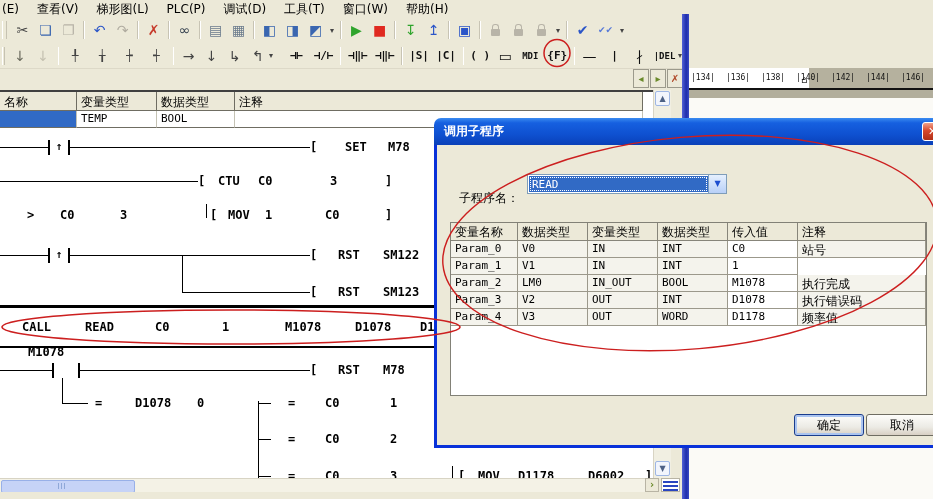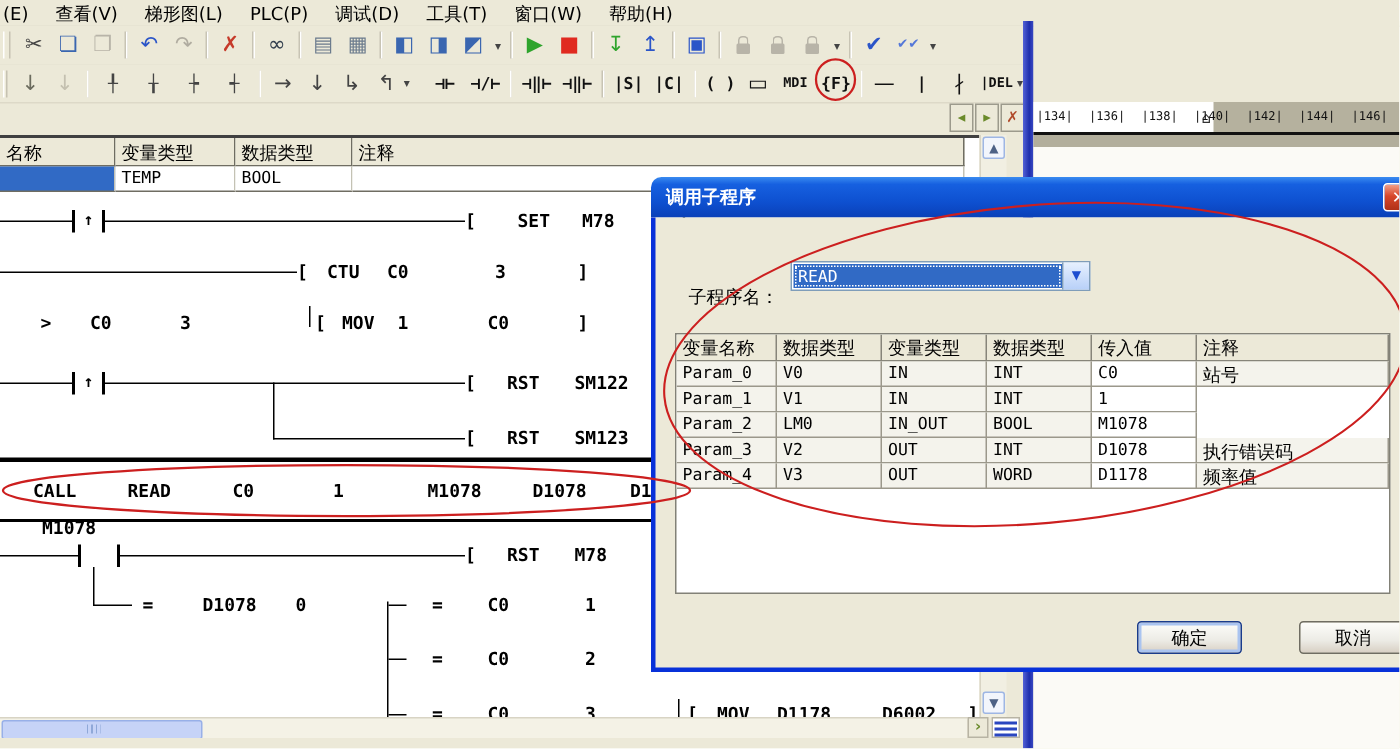--- a/index.html
+++ b/index.html
@@ -93,21 +93,21 @@
   .drow.head{height:18px;justify-content:flex-end;}
   .dcell{box-sizing:border-box;border-right:1px solid #9B988B;border-bottom:1px solid #9B988B;
       padding:1px 0 0 4px;overflow:hidden;white-space:nowrap;background:#F4F3EC;
       font-family:"DejaVu Sans Mono",monospace;font-size:11px;}
   .drow.head .dcell{background:#ECE9D8;border-right:1px solid #87857A;border-bottom:1px solid #87857A;
       font-family:"DejaVu Sans",sans-serif;font-size:12px;}
   .c0{width:67px;} .c1{width:70px;} .c2{width:70px;} .c3{width:70px;}
   .c4{width:70px;background:#FFF;} .c5{width:128px;font-family:Liberation Mono, monospace;font-size:12px;}
   .dbtn{position:absolute;top:269px;width:70px;height:22px;text-align:center;line-height:20px;
       background:linear-gradient(180deg,#FDFDFA,#ECEBE5 60%,#D8D0C4);border:1px solid #6F6D62;border-radius:3px;box-sizing:border-box;}
-  .dbtn.ok{left:321px;border:1px solid #1A3C8C;box-shadow:inset 0 0 0 2px #AAC4F0;}
+  .dbtn.ok{left:357px;border:1px solid #1A3C8C;box-shadow:inset 0 0 0 2px #AAC4F0;}
   .dbtn.cancel{left:429px;width:72px;}
   
   .anno{position:absolute;left:0;top:0;z-index:99;pointer-events:none;}
 </style>
 </head>
 <body>
 
 <div class="app">
 
   <div class="menubar" id="menubar">
@@ -363,20 +363,21 @@
               <div class="dcell c2">IN</div>
               <div class="dcell c3">INT</div>
               <div class="dcell c4">1</div>
             </div>
             <div class="drow">
               <div class="dcell c0">Param_2</div>
               <div class="dcell c1">LM0</div>
               <div class="dcell c2">IN_OUT</div>
               <div class="dcell c3">BOOL</div>
               <div class="dcell c4">M1078</div>
+              <div class="dcell c5">执行完成</div>
             </div>
             <div class="drow">
               <div class="dcell c0">Param_3</div>
               <div class="dcell c1">V2</div>
               <div class="dcell c2">OUT</div>
               <div class="dcell c3">INT</div>
               <div class="dcell c4">D1078</div>
               <div class="dcell c5">执行错误码</div>
             </div>
             <div class="drow">

